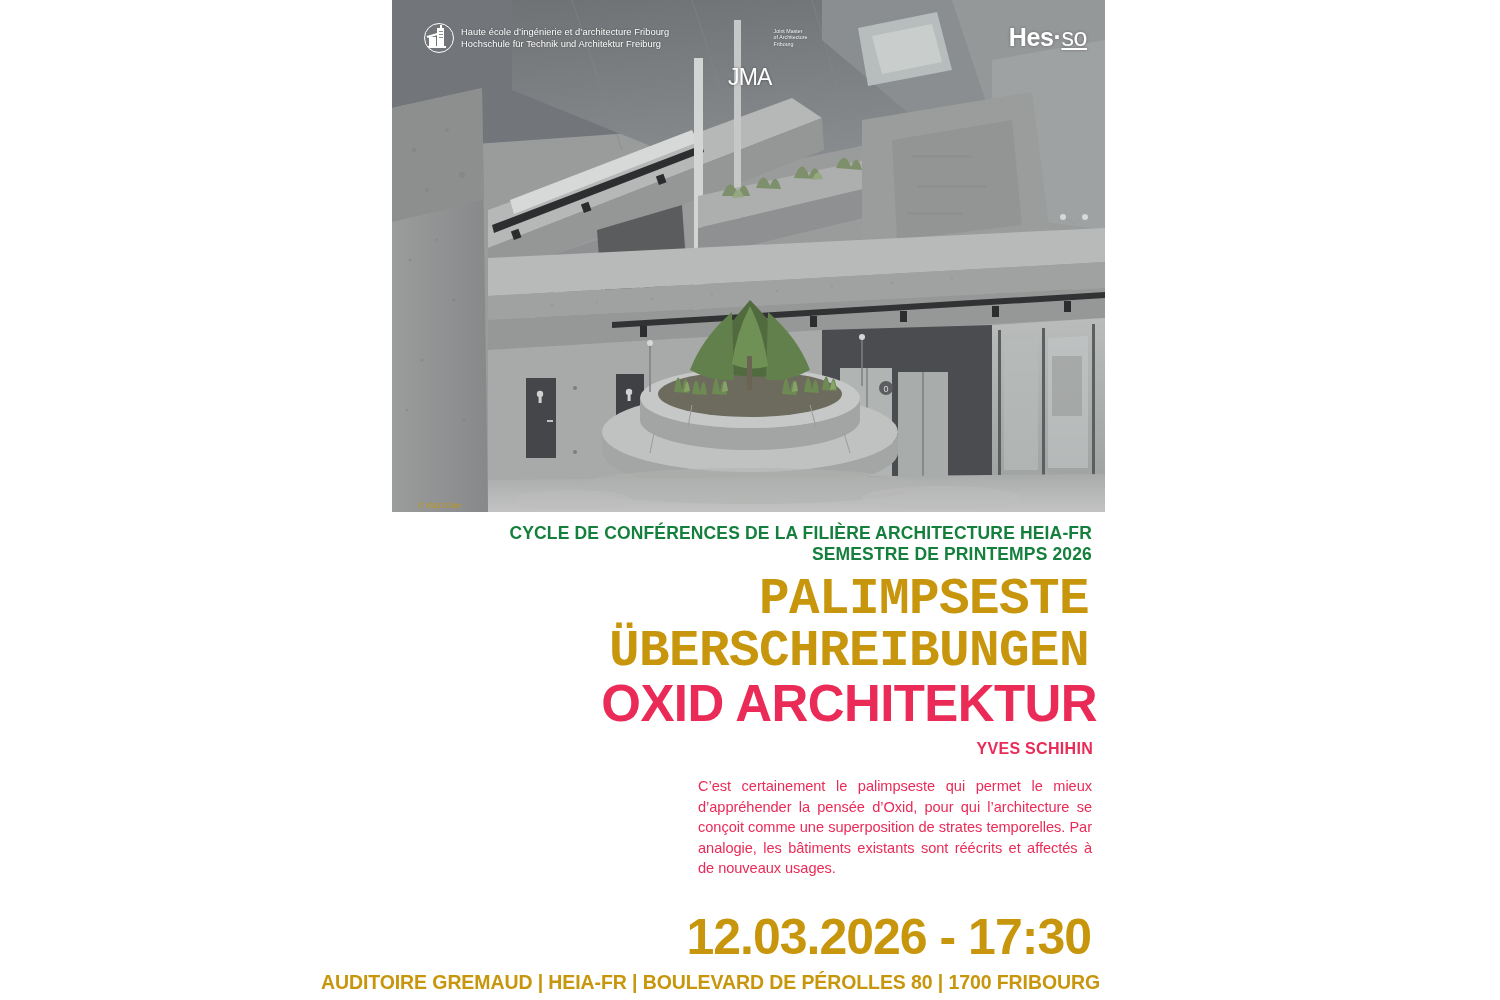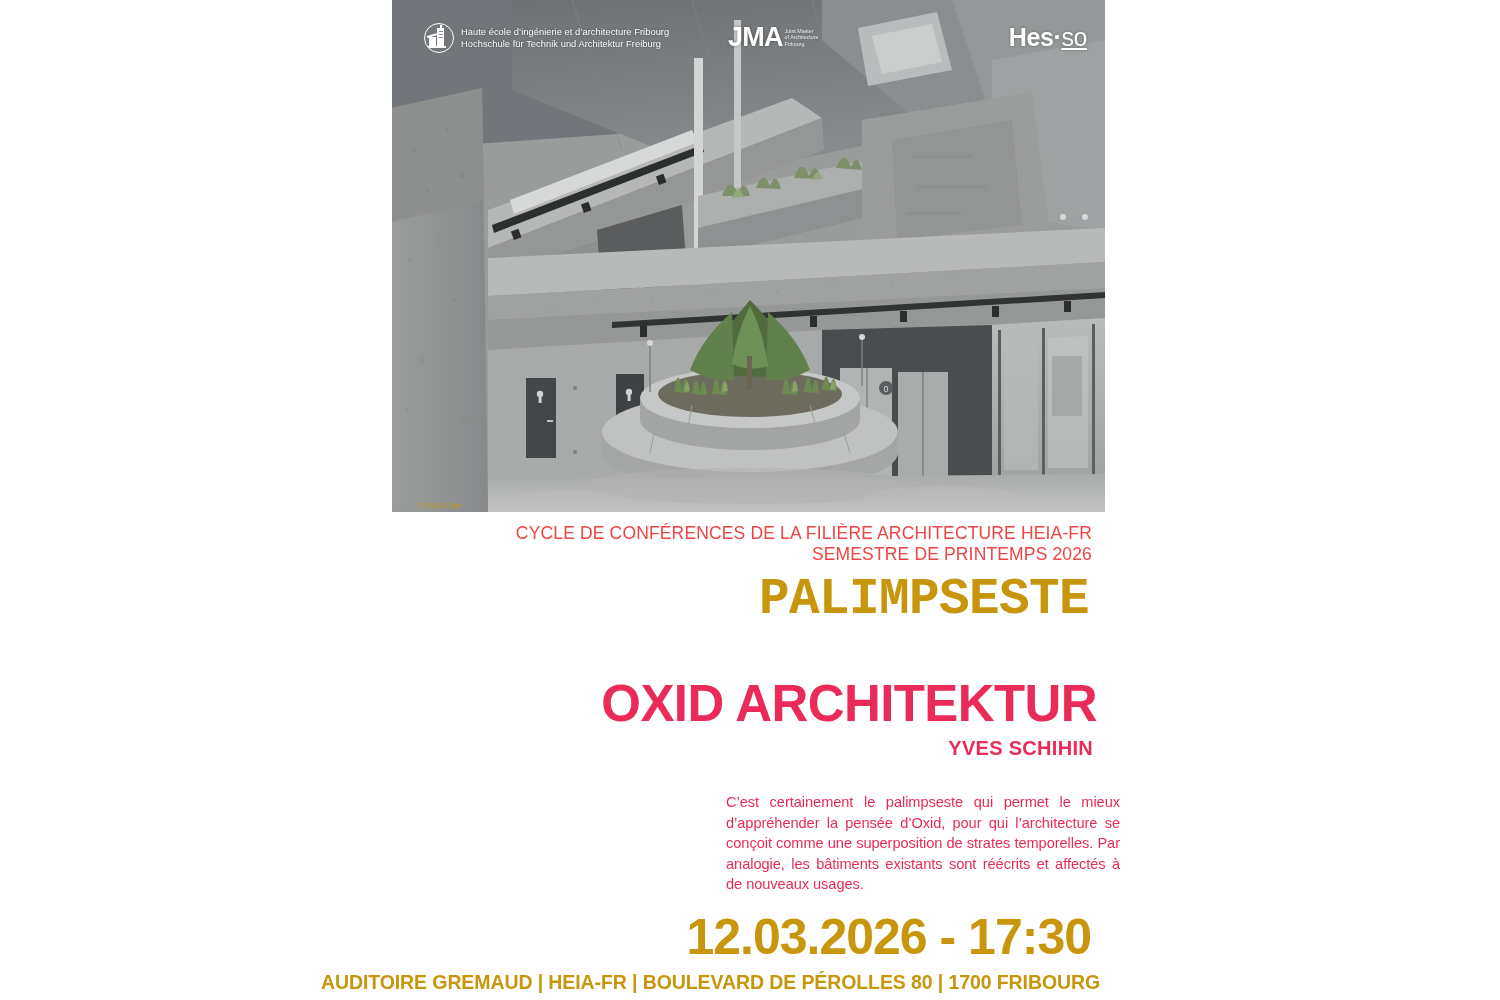--- a/index.html
+++ b/index.html
@@ -88,25 +88,26 @@
   .logo-jma {
     position: absolute;
     left: 336px;
     top: 14px;
     display: flex;
     align-items: flex-start;
     gap: 2px;
   }
   .logo-jma .jma-main {
     color: #ffffff;
-    font-size: 27px;
-    font-weight: bold;
+    font-size: 23px;
+    font-weight: normal;
     letter-spacing: -0.8px;
     line-height: 23px;
     text-shadow: 0 0 3px rgba(0,0,0,0.4);
+    margin-top: 40px;
   }
   .logo-jma .jma-sub {
     color: #ffffff;
     font-size: 5.3px;
     line-height: 6.4px;
     padding-top: 2px;
     white-space: nowrap;
     opacity: 0.95;
     text-shadow: 0 0 2px rgba(0,0,0,0.5);
   }
@@ -145,23 +146,23 @@
     top: 512px;
     width: 1500px;
   }
 
   .eyebrow {
     position: absolute;
     left: 0;
     top: 11px;
     width: 1092px;
     text-align: right;
-    color: #ef4444;
+    color: #15803d;
     font-size: 17.5px;
-    font-weight: normal;
+    font-weight: bold;
     line-height: 20.5px;
     letter-spacing: 0.15px;
   }
 
   .title-gold {
     position: absolute;
     left: 0;
     top: 62px;
     width: 1089px;
     text-align: right;
@@ -186,38 +187,37 @@
     letter-spacing: -0.6px;
   }
 
   .speaker {
     position: absolute;
     left: 0;
     top: 227px;
     width: 1093px;
     text-align: right;
     color: #EA2B57;
-    font-size: 20px;
+    font-size: 16px;
     font-weight: bold;
     line-height: 19px;
     letter-spacing: 0.3px;
   }
 
   .abstract {
     position: absolute;
     left: 698px;
-    top: 280px;
+    top: 264px;
     width: 394px;
     color: #EA2B57;
     font-size: 14.6px;
     line-height: 20.6px;
     text-align: justify;
     text-justify: inter-word;
     letter-spacing: -0.05px;
-    margin-left: 28px;
   }
 
   .date {
     position: absolute;
     left: 0;
     top: 392px;
     width: 1091px;
     text-align: right;
     color: #C8960C;
     font-size: 50px;
@@ -547,20 +547,21 @@
 
   <div class="content">
 
     <div class="eyebrow">
       <span>CYCLE DE CONFÉRENCES DE LA FILIÈRE ARCHITECTURE HEIA-FR</span><br>
       <span>SEMESTRE DE PRINTEMPS 2026</span>
     </div>
 
     <div class="title-gold">
       <span>PALIMPSESTE</span><br>
+      <span>ÜBERSCHREIBUNGEN</span>
     </div>
 
     <div class="title-pink">OXID ARCHITEKTUR</div>
 
     <div class="speaker">YVES  SCHIHIN</div>
 
     <div class="abstract">C’est certainement le palimpseste qui permet le mieux d’appréhender la pensée d’Oxid, pour qui l’architecture se conçoit comme une superposition de strates temporelles. Par analogie, les bâtiments existants sont réécrits et affectés à de nouveaux usages.</div>
 
     <div class="date">12.03.2026 - 17:30</div>
 

